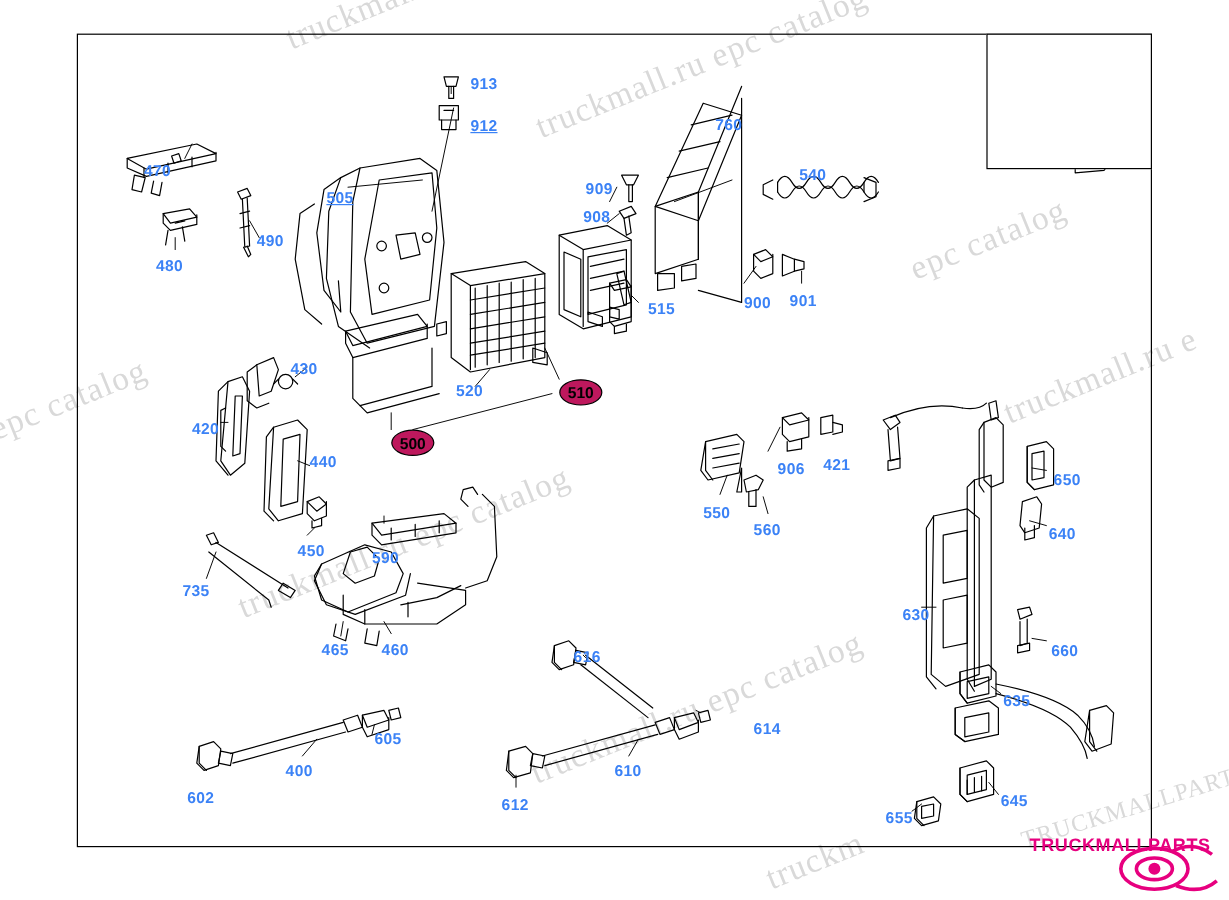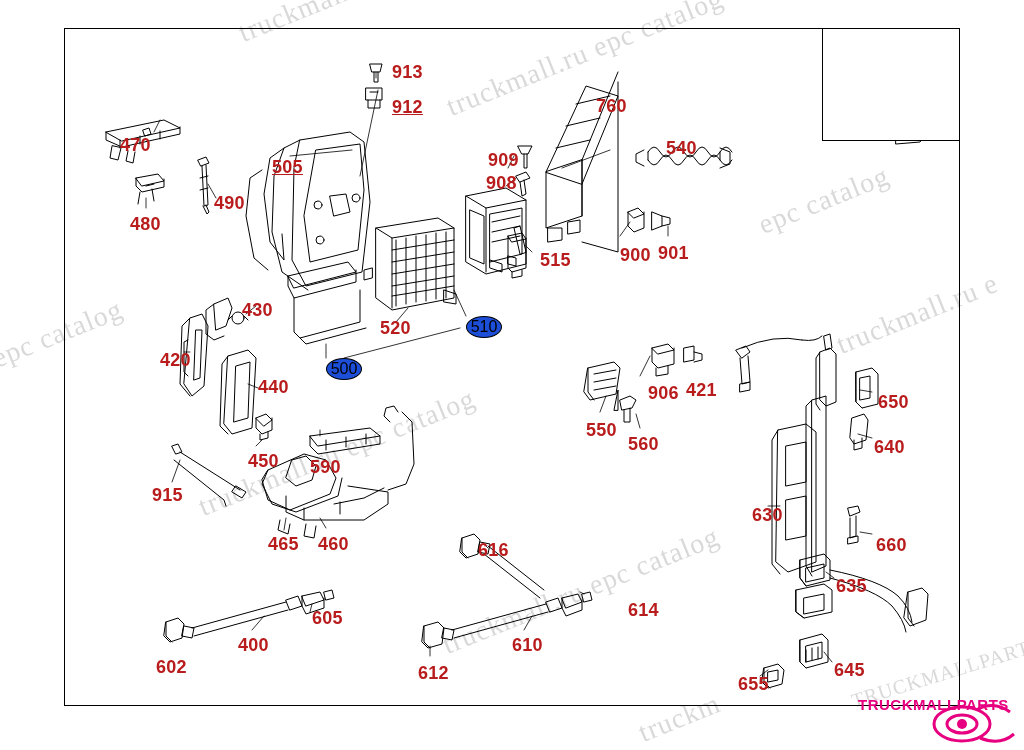--- a/index.html
+++ b/index.html
@@ -41,35 +41,35 @@
     position: absolute;
     left: 822px; top: 28px;
     width: 138px; height: 113px;
     border: 1px solid #000;
     background: #ffffff;
   }
 
   
   .lbl {
     position: absolute;
-    font-size: 18px;
+    font-size: 13px;
     font-weight: bold;
-    color: #b91c1c;
+    color: #3b82f6;
     font-family: "Liberation Sans", sans-serif;
     white-space: nowrap;
     letter-spacing: .3px;
   }
   .circ {
     position: absolute;
     border: 1px solid #000;
     border-radius: 50%;
     width: 36px; height: 22px;
     display: flex; align-items: center; justify-content: center;
-    font-size: 16px; font-weight: normal;
-    background: #1d4ed8;
+    font-size: 13px; font-weight: bold;
+    background: #be185d;
   }
 
   
   svg.art {
     position: absolute;
     left: 0; top: 0;
     width: 1024px; height: 750px;
     pointer-events: none;
   }
   svg.art * { vector-effect: non-scaling-stroke; }
@@ -398,21 +398,21 @@
       <div class="lbl" style="left: 160px; top: 350px;">420</div>
       <div class="lbl" style="left: 258px; top: 377px;">440</div>
       <div class="lbl" style="left: 648px; top: 383px;">906</div>
       <div class="lbl" style="left: 686px; top: 380px;">421</div>
       <div class="lbl" style="left: 878px; top: 392px;">650</div>
       <div class="lbl" style="left: 586px; top: 420px;">550</div>
       <div class="lbl" style="left: 628px; top: 434px;">560</div>
       <div class="lbl" style="left: 874px; top: 437px;">640</div>
       <div class="lbl" style="left: 248px; top: 451px;">450</div>
       <div class="lbl" style="left: 310px; top: 421px; margin-top: 36px;">590</div>
-      <div class="lbl" style="left: 152px; top: 485px;">915</div>
+      <div class="lbl" style="left: 152px; top: 485px;">735</div>
       <div class="lbl" style="left: 752px; top: 505px;">630</div>
       <div class="lbl" style="left: 876px; top: 535px;">660</div>
       <div class="lbl" style="left: 268px; top: 534px;">465</div>
       <div class="lbl" style="left: 318px; top: 534px;">460</div>
       <div class="lbl" style="left: 478px; top: 540px;">616</div>
       <div class="lbl" style="left: 836px; top: 576px;">635</div>
       <div class="lbl" style="left: 312px; top: 608px;">605</div>
       <div class="lbl" style="left: 580px; top: 600px; padding-left: 48px;">614</div>
       <div class="lbl" style="left: 238px; top: 635px;">400</div>
       <div class="lbl" style="left: 512px; top: 635px;">610</div>

